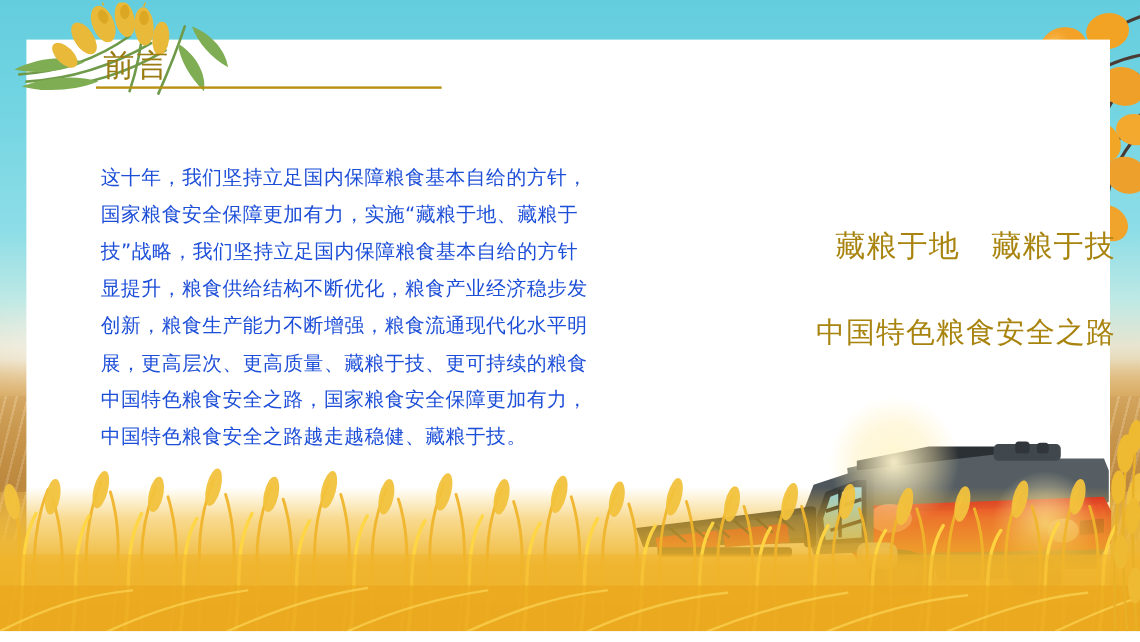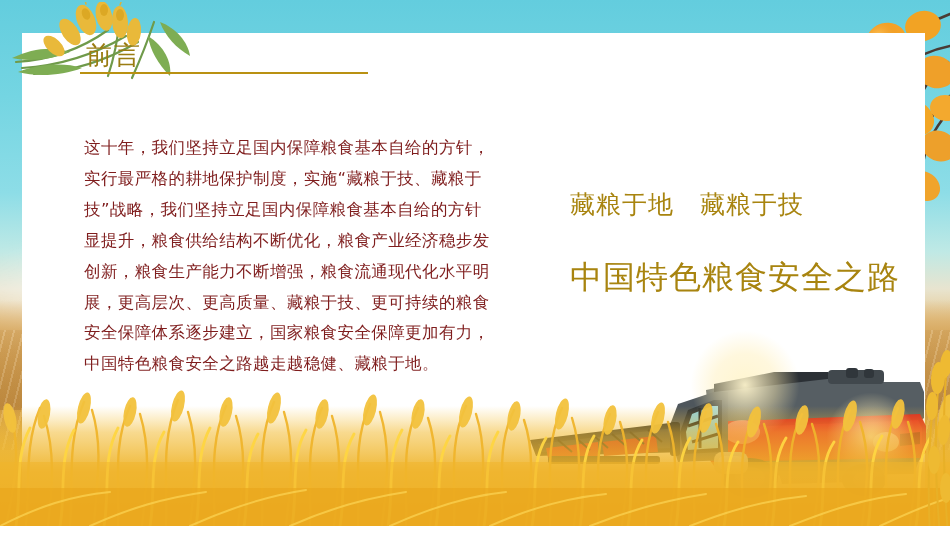--- a/index.html
+++ b/index.html
@@ -117,42 +117,42 @@
   
   .body-col {
     position: absolute;
     left: 84px; top: 133px;
     width: 462px;
     z-index: 8;
   }
   .body-line {
     font-size: 16.5px;
     line-height: 30.9px;
-    color: #7f1d1d;
+    color: #1d4ed8;
     letter-spacing: .4px;
     white-space: nowrap;
   }
 
   
   .heading-col {
     position: absolute;
     left: 570px; top: 186px;
     width: 360px;
     z-index: 8;
-    text-align: left;
+    text-align: right;
   }
   .heading-1 {
     font-size: 25px;
     color: #a8840f;
     letter-spacing: 1px;
     line-height: 38px;
     white-space: nowrap;
   }
   .heading-2 {
-    font-size: 32px;
+    font-size: 24px;
     color: #a8840f;
     letter-spacing: 1px;
     line-height: 38px;
     margin-top: 34px;
     white-space: nowrap;
   }
 
   
   .harvester {
     position: absolute;
@@ -268,27 +268,27 @@
     </g>
   </svg>
 
   <div class="title-wrap">
     <div class="title-text">前言</div>
   </div>
   <div class="title-rule"></div>
 
   <div class="body-col">
     <div class="body-line">这十年，我们坚持立足国内保障粮食基本自给的方针，</div>
-    <div class="body-line">实行最严格的耕地保护制度，实施“藏粮于技、藏粮于</div>
+    <div class="body-line">国家粮食安全保障更加有力，实施“藏粮于地、藏粮于</div>
     <div class="body-line">技”战略，我们坚持立足国内保障粮食基本自给的方针</div>
     <div class="body-line">显提升，粮食供给结构不断优化，粮食产业经济稳步发</div>
     <div class="body-line">创新，粮食生产能力不断增强，粮食流通现代化水平明</div>
     <div class="body-line">展，更高层次、更高质量、藏粮于技、更可持续的粮食</div>
-    <div class="body-line">安全保障体系逐步建立，国家粮食安全保障更加有力，</div>
-    <div class="body-line">中国特色粮食安全之路越走越稳健、藏粮于地。</div>
+    <div class="body-line">中国特色粮食安全之路，国家粮食安全保障更加有力，</div>
+    <div class="body-line">中国特色粮食安全之路越走越稳健、藏粮于技。</div>
   </div>
 
   <div class="heading-col">
     <div class="heading-1">藏粮于地　藏粮于技</div>
     <div class="heading-2">中国特色粮食安全之路</div>
   </div>
 
   <svg class="harvester" viewBox="0 0 420 150">
 
     <g>

